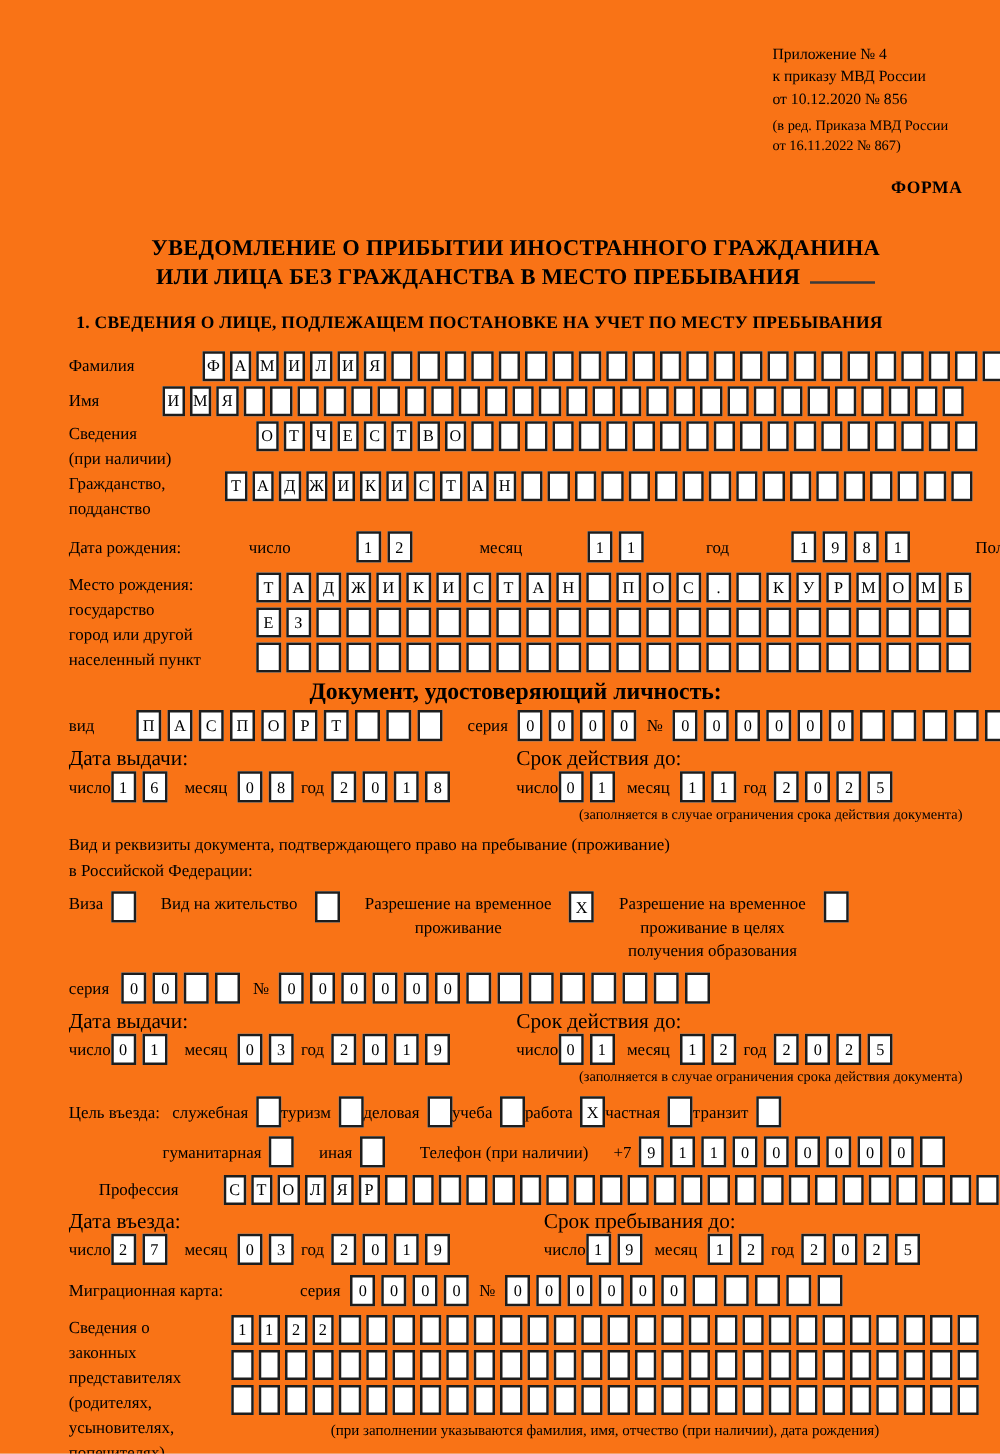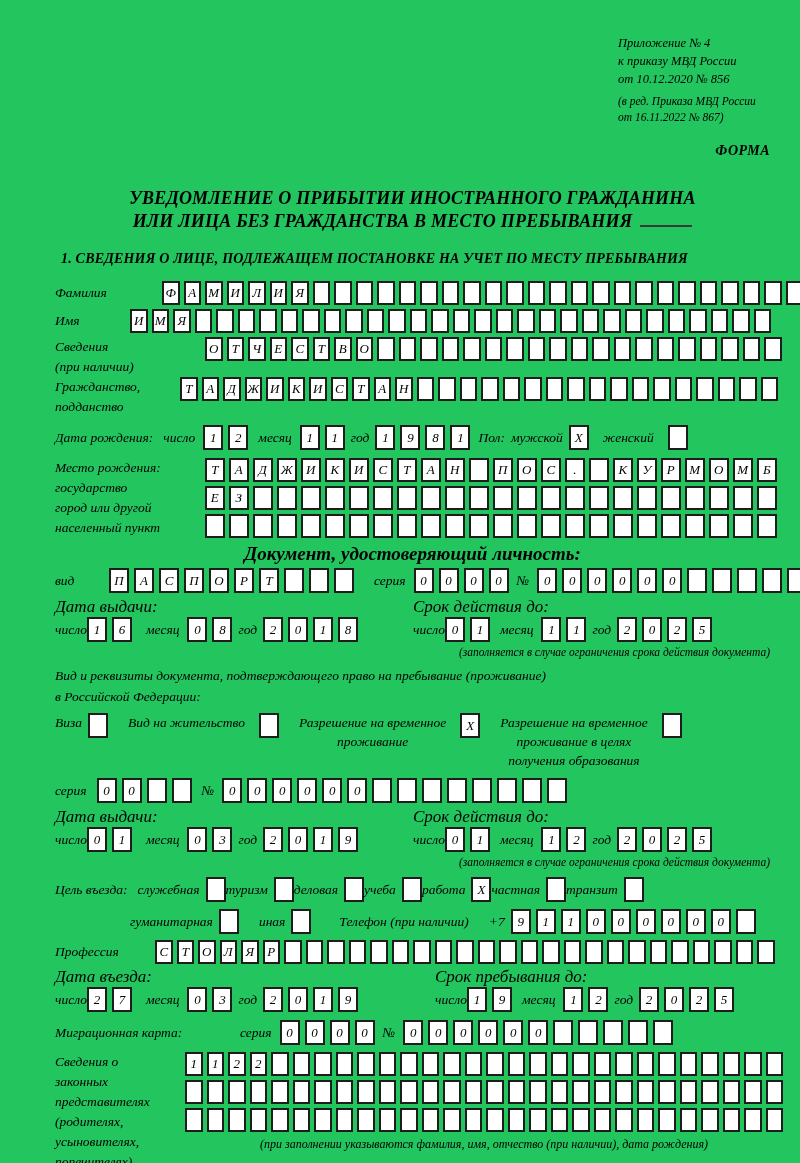--- a/index.html
+++ b/index.html
@@ -1,20 +1,20 @@
 <!DOCTYPE html>
 <html><head>
 <meta charset="utf-8">
 <style>
   html,body{margin:0;padding:0;background:#e9e9e9;}
   .page{
-    width:800px;height:1163px;margin:0 auto;background:#22c55e;
+    width:800px;height:1163px;margin:0 auto;background:#f97316;
     box-sizing:border-box;padding:34px 30px 0 55px;
     font-family:"Liberation Serif","DejaVu Serif",serif;color:#000;
-    position:relative;overflow:hidden;font-style:italic;
+    position:relative;overflow:hidden;
   }
   
   .appendix{margin-left:563px;font-size:12.5px;line-height:18px;}
   .amendment{margin-left:563px;margin-top:5px;font-size:11.5px;line-height:16px;}
   .form-label{text-align:right;font-weight:bold;font-size:14px;margin-top:18px;letter-spacing:.5px;}
   
   .title{margin-top:28px;text-align:center;font-weight:bold;font-size:18px;line-height:23px;letter-spacing:.2px;}
   .title-underline{display:inline-block;width:52px;border-bottom:2px solid #3a3a3a;margin-left:8px;}
   .section-heading{margin-top:18px;font-weight:bold;font-size:14px;letter-spacing:.2px;white-space:nowrap;margin-left:6px;}
   
@@ -211,21 +211,21 @@
         <span class="cell"></span>
         <span class="cell"></span>
         <span class="cell"></span>
         <span class="cell"></span>
         <span class="cell"></span>
         <span class="cell"></span>
         <span class="cell"></span>
       </span>
   </div>
 
-  <div class="r" style="margin-top:8px;">
+  <div class="r" style="margin-top:8px;gap:44px;">
     <span class="lbl">Дата рождения:</span>
     <span class="lbl ml10">число</span>
     <span class="cells c-lg ml8">
         <span class="cell">1</span>
         <span class="cell">2</span>
       </span>
     <span class="lbl ml10">месяц</span>
     <span class="cells c-lg ml8">
         <span class="cell">1</span>
         <span class="cell">1</span>
@@ -601,21 +601,21 @@
         <span class="cell">0</span>
         <span class="cell">0</span>
         <span class="cell">0</span>
         <span class="cell">0</span>
         <span class="cell">0</span>
         <span class="cell">0</span>
         <span class="cell"></span>
       </span>
   </div>
 
-  <div class="r" style="margin-top:6px;">
+  <div class="r" style="margin-top:6px;margin-left:24px;">
     <span class="lbl w100">Профессия</span>
     <span class="cells c-sm">
         <span class="cell">С</span>
         <span class="cell">Т</span>
         <span class="cell">О</span>
         <span class="cell">Л</span>
         <span class="cell">Я</span>
         <span class="cell">Р</span>
         <span class="cell"></span>
         <span class="cell"></span>

